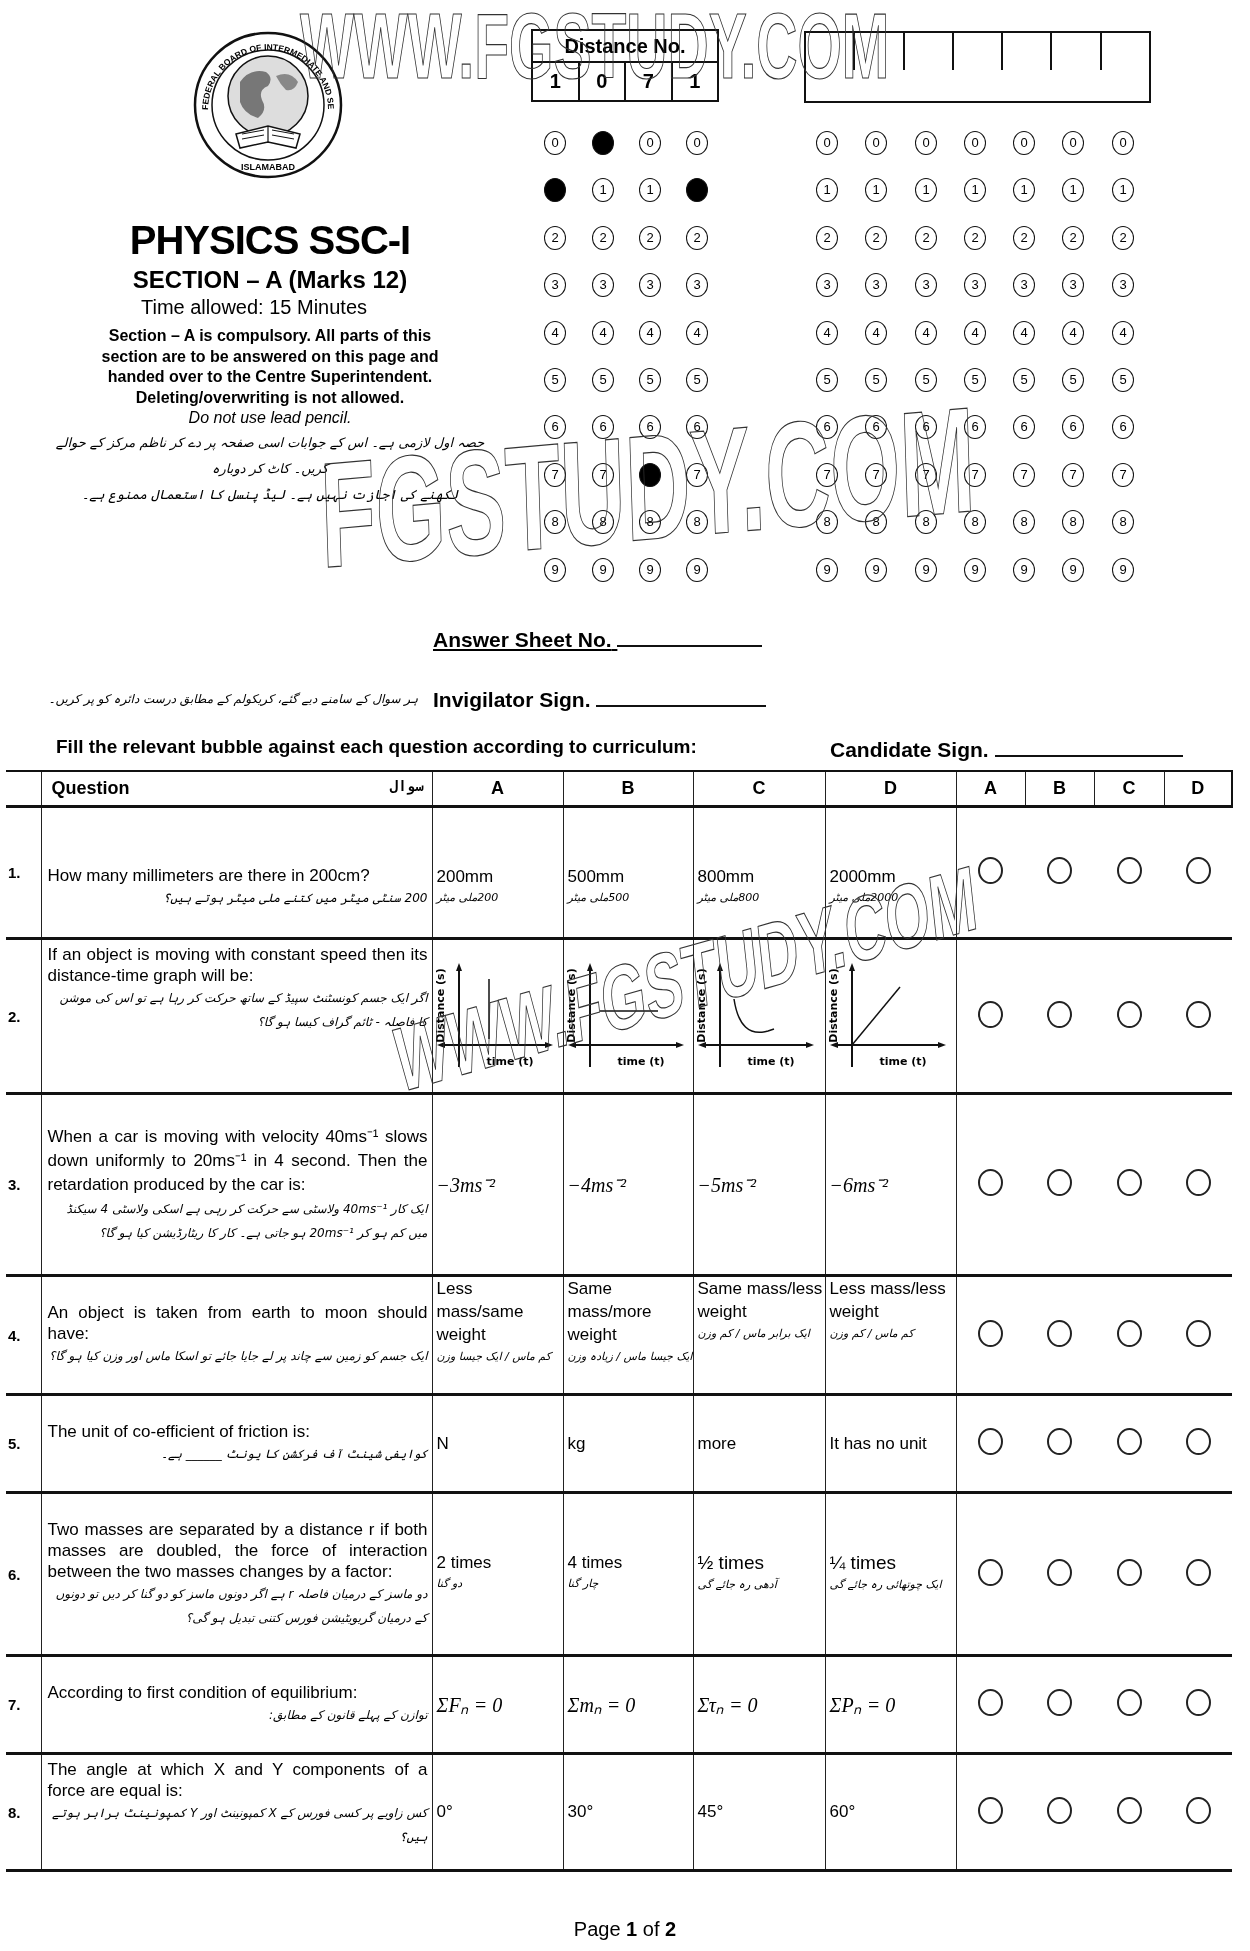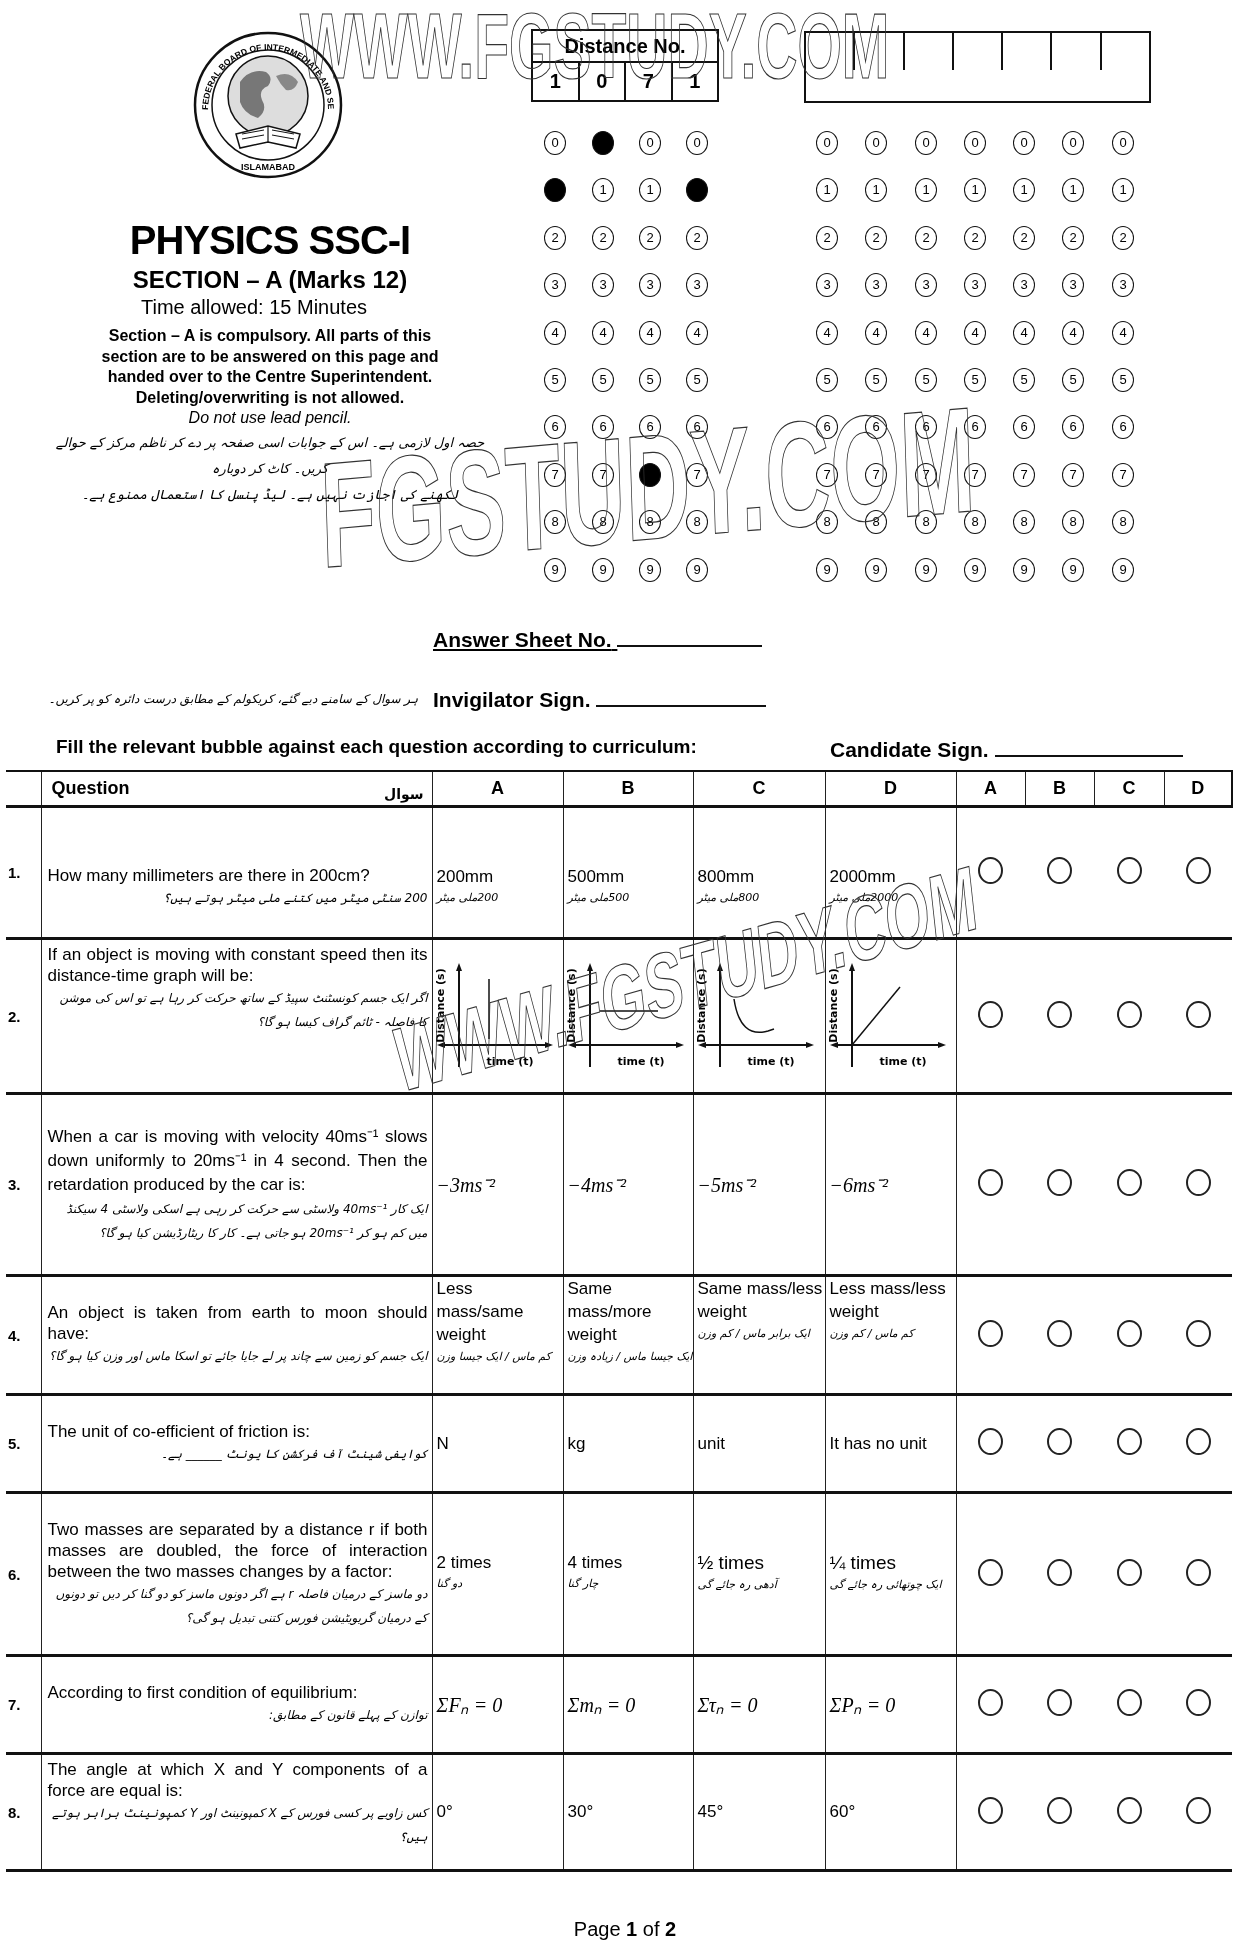--- a/index.html
+++ b/index.html
@@ -27,21 +27,21 @@
   .ob.filled { background:#000; color:#000; }
 
   .label-line { font-size:21px; font-weight:bold; }
   .blank { display:inline-block; border-bottom:2px solid #111; vertical-align:baseline; }
 
   table.q { position:absolute; left:6px; top:770px; width:1226px; border-collapse:collapse; table-layout:fixed; }
   table.q td, table.q th { border-left:1.5px solid #222; vertical-align:middle; padding:0; }
   table.q tr { border-bottom:3px solid #111; }
   table.q th { border-top:2px solid #111; font-size:18px; font-weight:bold; height:33px; }
   table.q th.qh { text-align:left; padding-left:10px; position:relative; }
-  table.q th.qh .ur { position:absolute; right:8px; top:14px; font-size:14px; font-weight:bold; }
+  table.q th.qh .ur { position:absolute; right:8px; top:6px; font-size:14px; font-weight:bold;font-family:Liberation Mono, monospace; }
   td.num { font-size:15px; font-weight:bold; text-align:left; padding-left:2px !important; border-left:none !important; }
   th.numh { border-left:none !important; }
   td.qt { font-size:17px; line-height:21px; padding:0 4px 0 6px !important; text-align:justify; }
   td.qt .ur { display:block; text-align:right; direction:rtl; font-size:12px; line-height:24px; font-style:italic; font-family:"DejaVu Sans", sans-serif; }
   td.opt { font-size:17px; line-height:20px; padding-left:4px !important; }
   td.opt .ur { display:block; direction:rtl; text-align:left; font-size:11px; line-height:22px; font-style:italic; font-family:"DejaVu Sans", sans-serif; unicode-bidi:plaintext; }
   td.math { font-family:"Liberation Serif", serif; font-style:italic; font-size:20px;margin-left:48px; }
   td.bub { text-align:center; }
   th.bh { border-right:1.5px solid #222; }
   th.bh:last-child { border-right:2px solid #111; }
@@ -397,21 +397,21 @@
     </tr>
 
     <tr style="height:98px;">
       <td class="num">5.</td>
       <td class="qt">
         <span>The unit of co-efficient of friction is:</span>
         <span class="ur">کوایفی شینٹ آف فرکشن کا یونٹ ______ ہے۔</span>
       </td>
       <td class="opt">N</td>
       <td class="opt">kg</td>
-      <td class="opt">unit</td>
+      <td class="opt">more</td>
       <td class="opt">It has no unit</td>
       <td class="bub"><span class="abub"></span></td>
       <td class="bub" style="border-left:none;"><span class="abub"></span></td>
       <td class="bub" style="border-left:none;"><span class="abub"></span></td>
       <td class="bub" style="border-left:none;"><span class="abub"></span></td>
     </tr>
 
     <tr style="height:163px;">
       <td class="num">6.</td>
       <td class="qt">

